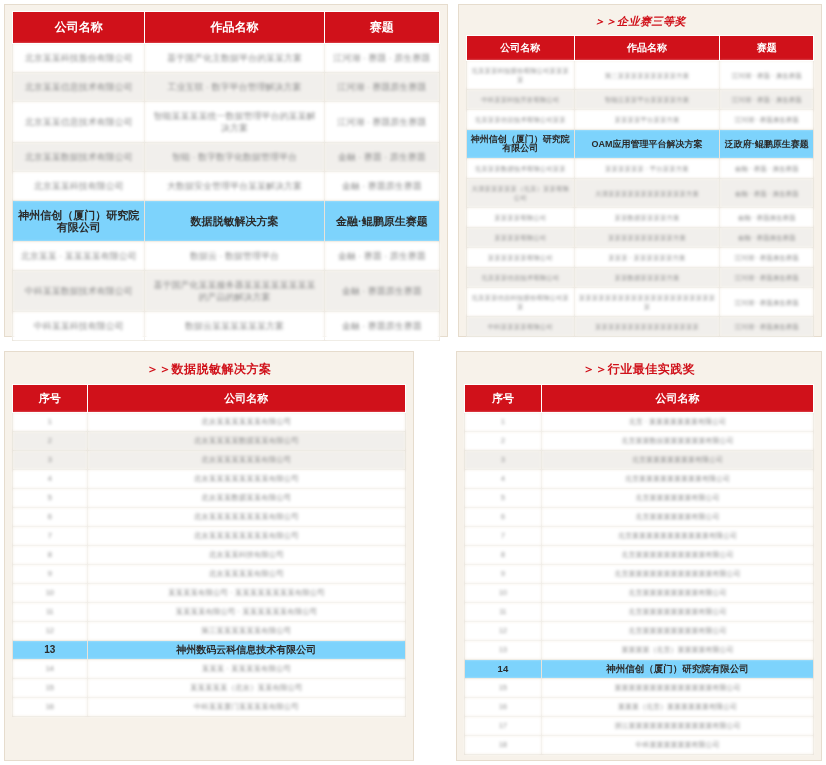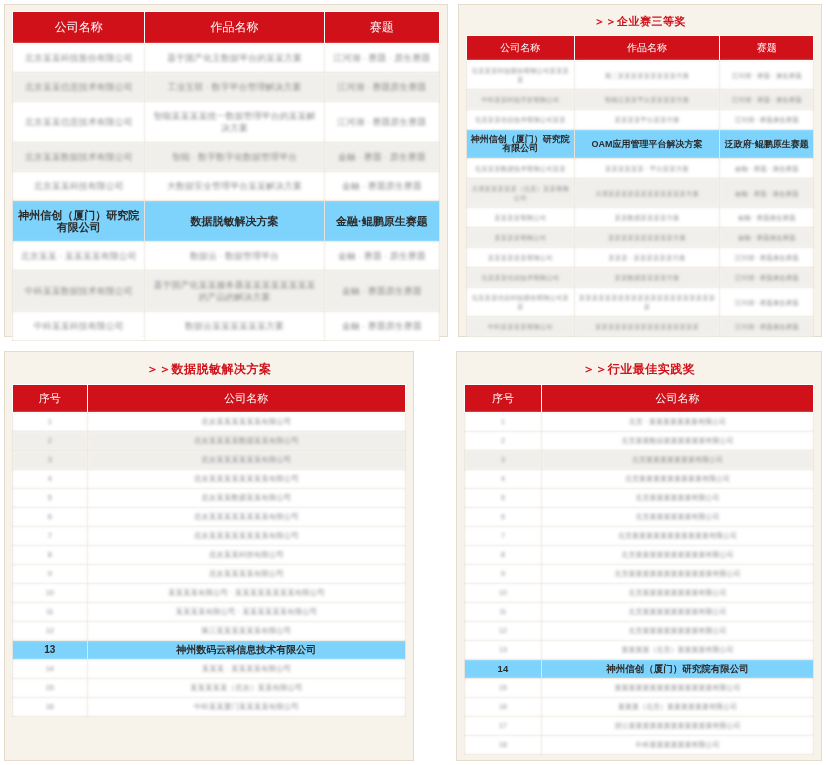--- a/index.html
+++ b/index.html
@@ -30,21 +30,21 @@
     padding: 3px 0 6px 0;
   }
   table.awards {
     width: 100%;
     border-collapse: collapse;
     table-layout: fixed;
   }
   table.awards th {
     background: #d0111a;
     color: #ffffff;
-    font-weight: normal;
+    font-weight: bold;
     text-align: center;
     border: 1px solid #ffffff;
   }
   table.awards td {
     text-align: center;
     border: 1px solid #e8e2d8;
     color: #4a4a4a;
     background: #ffffff;
     vertical-align: middle;
   }
@@ -70,21 +70,21 @@
   #panel1 .panel-title { font-size: 13px; }
   #panel1 table.awards th { font-size: 12px; padding: 7px 2px; }
   #panel1 table.awards td { font-size: 9px; padding: 8px 4px; line-height: 12px; }
   #panel1 col.c1 { width: 31%; }
   #panel1 col.c2 { width: 42%; }
   #panel1 col.c3 { width: 27%; }
   #panel1 tr.highlight td { font-size: 11px; }
 
   
   #panel2 { left: 458px; top: 4px; width: 364px; height: 333px; }
-  #panel2 .panel-title { font-size: 11px; }
+  #panel2 .panel-title { font-size: 11px; font-style: italic; }
   #panel2 table.awards th { font-size: 10px; padding: 5px 2px; }
   #panel2 table.awards td { font-size: 6.5px; padding: 5px 3px; line-height: 9px; }
   #panel2 col.c1 { width: 31%; }
   #panel2 col.c2 { width: 42%; }
   #panel2 col.c3 { width: 27%; }
   #panel2 tr.highlight td { font-size: 9px; }
 
   
   #panel3 { left: 4px; top: 351px; width: 410px; height: 410px; }
   #panel3 .panel-title { font-size: 12px; }

